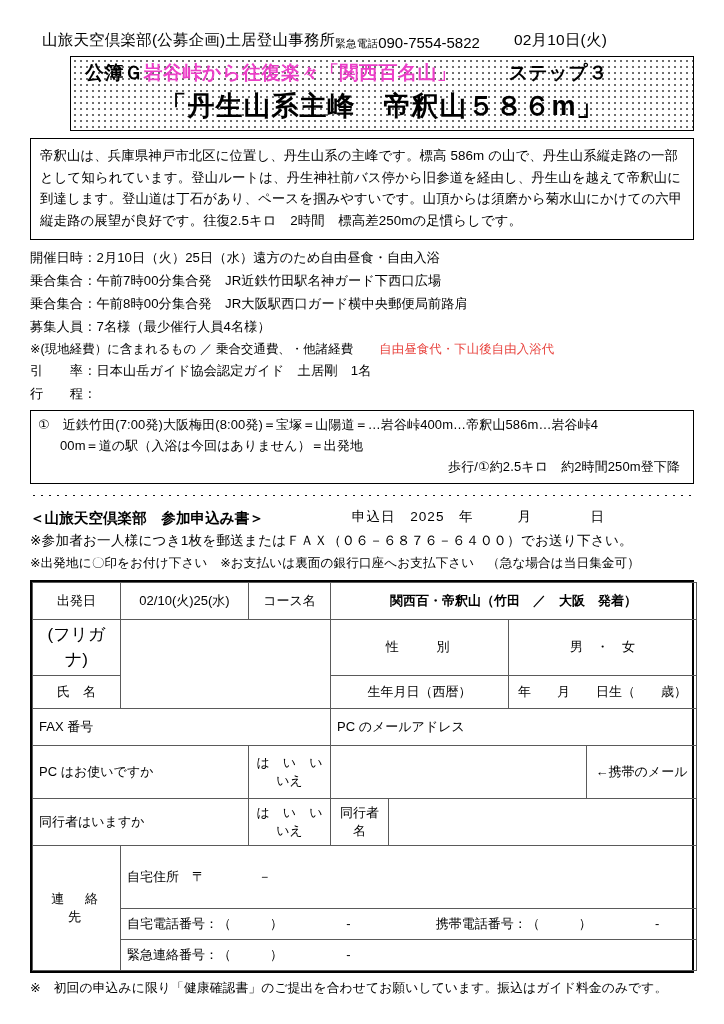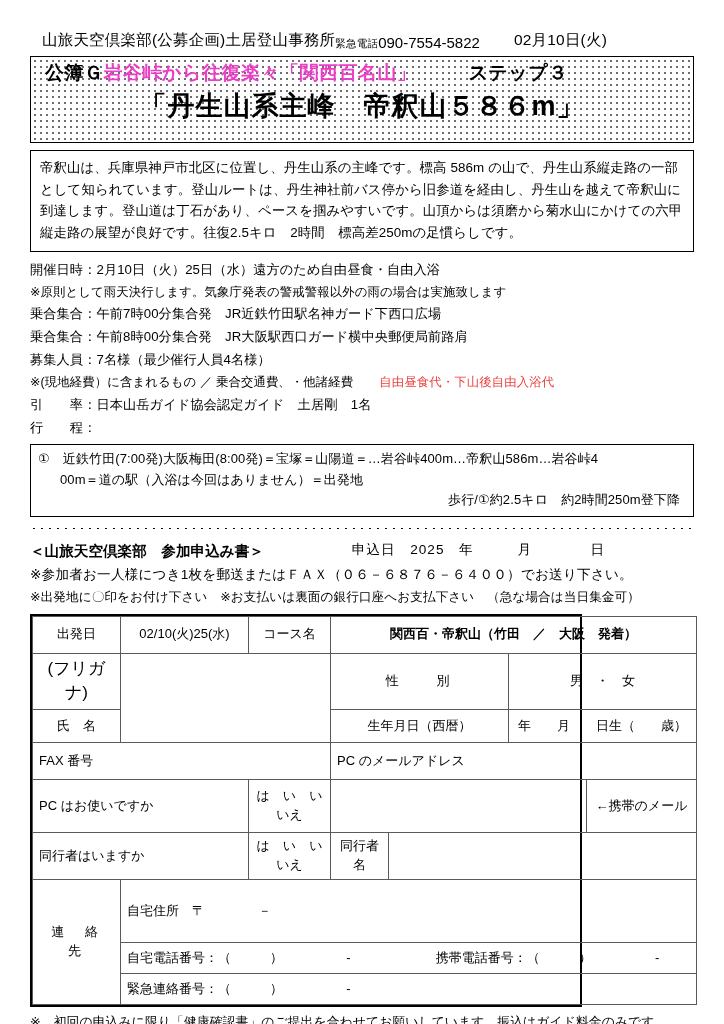--- a/index.html
+++ b/index.html
@@ -38,21 +38,22 @@
   .header-line .hdr-date { font-size: 15.5px; margin-left: 34px; }
 
   
   .title-box {
     margin-top: 5px;
     border: 1px solid #000;
     background-color: #ffffff;
     background-image: radial-gradient(#6e6e6e 0.75px, transparent 0.8px);
     background-size: 6px 6px;
     background-position: 1px 1px;
-    padding: 3px 0 18px 0;
+    padding: 3px 0 6px 0;
+    margin-left: 40px;
   }
   .title-row1 {
     display: flex;
     align-items: baseline;
     font-size: 19px;
     font-weight: bold;
     letter-spacing: 0.5px;
     white-space: nowrap;
     padding-left: 14px;
   }
@@ -136,21 +137,21 @@
   }
   table.form td {
     border: 1px solid #5a5a5a;
     padding: 3px 6px;
     vertical-align: middle;
     line-height: 1.45;
   }
   .form-outer {
     border: 2px solid #000;
     margin-top: 6px;
-    width: 552px;
+    width: 664px;
     box-sizing: border-box;
   }
   .form-outer table.form { margin-top: 0; width: 100%; }
   .c { text-align: center; }
   .wide-sp2 { letter-spacing: 0.3em; }
   .bold { font-weight: bold; }
   .small { font-size: 17px; }
   .tall-30 { height: 30px; }
   .tall-26 { height: 26px; }
   .tall-46 { height: 46px; }
@@ -192,23 +193,20 @@
   </div>
 
   <div class="desc-box">
     <p>帝釈山は、兵庫県神戸市北区に位置し、丹生山系の主峰です。標高 586m の山で、丹生山系縦走路の一部として知られています。登山ルートは、丹生神社前バス停から旧参道を経由し、丹生山を越えて帝釈山に到達します。登山道は丁石があり、ペースを掴みやすいです。山頂からは須磨から菊水山にかけての六甲縦走路の展望が良好です。往復2.5キロ　2時間　標高差250mの足慣らしです。</p>
   </div>
 
   <div class="info">
     <div class="row">
       <span class="lbl">開催日時</span><span>：2月10日（火）25日（水）遠方のため自由昼食・自由入浴</span>
     </div>
-    <div class="row note">
-      <span>※原則として雨天決行します。気象庁発表の警戒警報以外の雨の場合は実施致します</span>
-    </div>
     <div class="row">
       <span class="lbl">乗合集合</span><span>：午前7時00分集合発　JR近鉄竹田駅名神ガード下西口広場</span>
     </div>
     <div class="row">
       <span class="lbl">乗合集合</span><span>：午前8時00分集合発　JR大阪駅西口ガード横中央郵便局前路肩</span>
     </div>
     <div class="row">
       <span class="lbl">募集人員</span><span>：7名様（最少催行人員4名様）</span>
     </div>
     <div class="row note">

